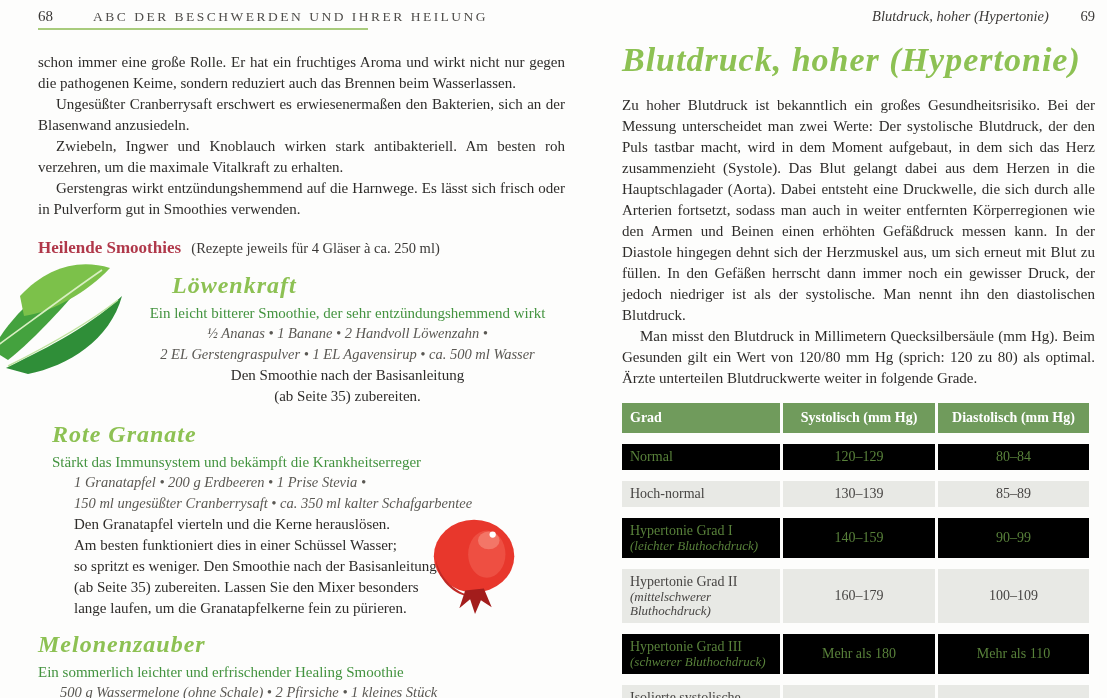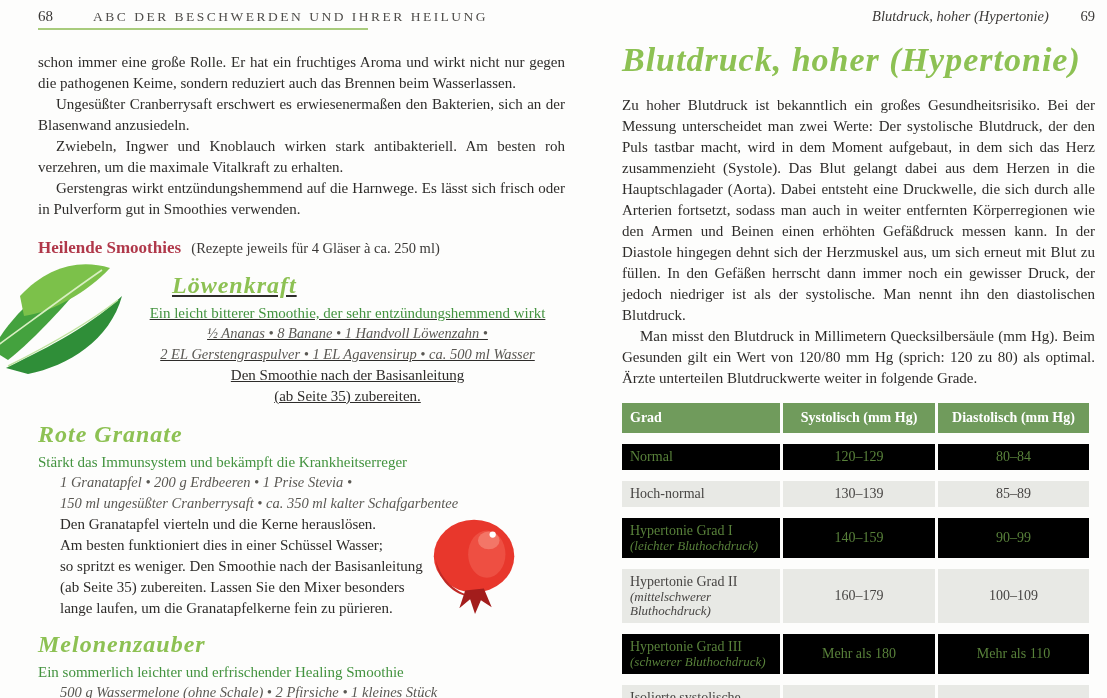--- a/index.html
+++ b/index.html
@@ -17,24 +17,24 @@
   .body-copy p.ind { text-indent:18px; }
   .smoothies-head { margin-top:18px; font-size:17px; }
   .smoothies-head .red { color:#b0384a; font-weight:bold; }
   .smoothies-head .note { font-size:14.5px; color:#3a3836; margin-left:6px; }
 
   .script-title { font-style:italic; font-weight:bold; color:#8dc153; font-size:24px; letter-spacing:1px; }
   .recipe-sub { color:#43933f; font-size:15px; line-height:20px; margin-top:4px; }
   .ing-line { font-style:italic; color:#5a5853; font-size:14.5px; line-height:21px; }
   .instr-line { font-size:15px; line-height:21px; }
 
-  .recipe1 { margin-top:14px; margin-left:92px; text-align:center; position:relative;text-decoration:underline; }
+  .recipe1 { margin-top:14px; margin-left:92px; text-align:center; position:relative; }
   .recipe1 .script-title { display:block; text-align:left; margin-left:42px; }
   .leafart { position:absolute; left:-10px; top:252px; width:138px; height:125px; }
-  .recipe2 { margin-top:14px; position:relative; }
+  .recipe2 { margin-top:14px; position:relative;margin-left:14px; }
   .recipe2 .ingblock, .recipe2 .instrblock { margin-left:22px; }
   .pomart { position:absolute; right:35px; top:88px; width:108px; height:108px; }
   .recipe3 { margin-top:12px; }
   .recipe3 .ingblock, .recipe3 .instrblock { margin-left:22px; }
 
   
   .page-right { width:507px; height:698px; padding:8px 12px 0 22px; position:relative; }
   .runhead-right { text-align:right; font-size:14.5px; color:#3b3937; }
   .runhead-right .rtitle { font-style:italic; margin-right:28px; }
   .page-title { margin-top:16px; font-style:italic; font-weight:bold; color:#8dc153; font-size:34px; letter-spacing:1px; }
@@ -84,21 +84,21 @@
       <path d="M2,98 C22,62 58,26 108,14 C82,46 46,86 18,108 Z" fill="#44a23e"></path>
       <path d="M30,44 C56,16 88,6 120,16 C98,40 62,60 34,64 Z" fill="#7cc14a"></path>
       <path d="M16,116 C48,100 96,78 132,44 C120,88 78,114 38,122 Z" fill="#2f8e38"></path>
       <path d="M4,96 C40,70 80,40 112,18" stroke="#d9efc2" stroke-width="1.6" fill="none"></path>
       <path d="M18,114 C58,94 100,70 128,48" stroke="#bfe39e" stroke-width="1.4" fill="none"></path>
     </svg>
 
     <div class="recipe1">
       <span class="script-title">Löwenkraft</span>
       <div class="recipe-sub">Ein leicht bitterer Smoothie, der sehr entzündungshemmend wirkt</div>
-      <div class="ing-line">½ Ananas • 8 Banane • 1 Handvoll Löwenzahn •</div>
+      <div class="ing-line">½ Ananas • 1 Banane • 2 Handvoll Löwenzahn •</div>
       <div class="ing-line">2 EL Gerstengraspulver • 1 EL Agavensirup • ca. 500 ml Wasser</div>
       <div class="instr-line">Den Smoothie nach der Basisanleitung</div>
       <div class="instr-line">(ab Seite 35) zubereiten.</div>
     </div>
 
     <div class="recipe2">
       <span class="script-title">Rote Granate</span>
       <div class="recipe-sub">Stärkt das Immunsystem und bekämpft die Krankheitserreger</div>
       <div class="ingblock">
         <div class="ing-line">1 Granatapfel • 200 g Erdbeeren • 1 Prise Stevia •</div>

